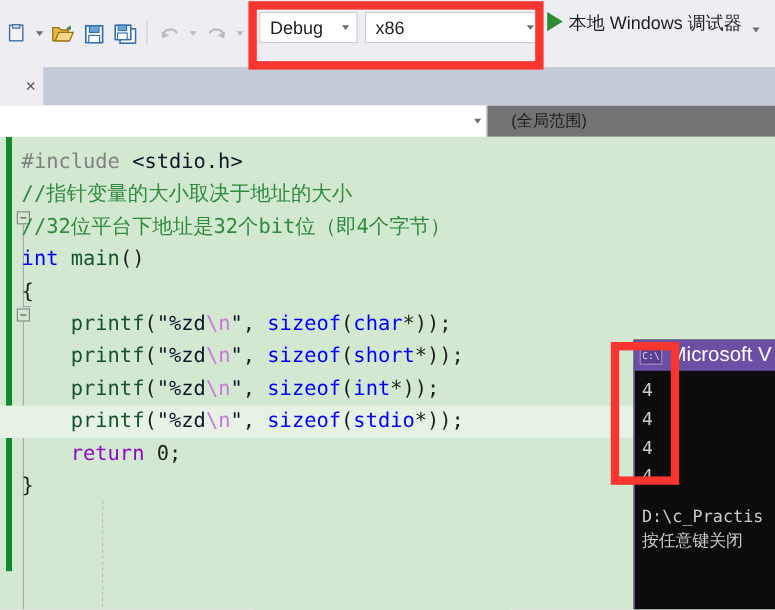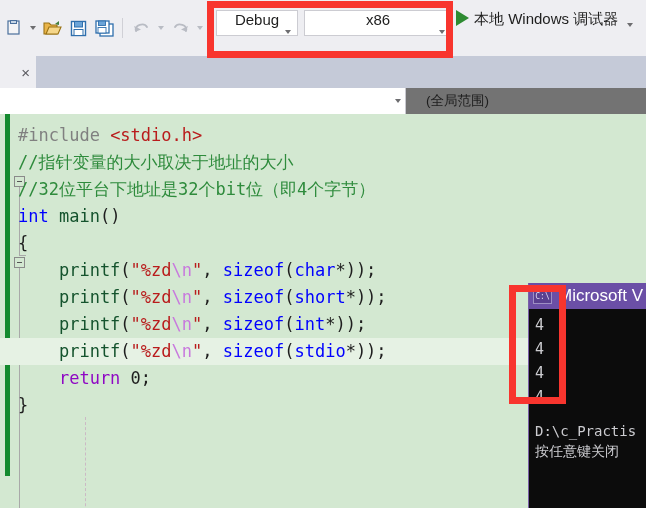--- a/index.html
+++ b/index.html
@@ -34,22 +34,22 @@
     background:#fff;border:1px solid #ccccd2;height:26px;
     display:flex;align-items:center;box-sizing:border-box;
   }
   .combo .cval{
     font-size:15px;color:#1e1e1e;padding:0 8px;white-space:nowrap;
     font-family:"Liberation Sans",sans-serif;
   }
   .combo .cbtn{
     width:18px;height:24px;display:flex;align-items:center;justify-content:center;margin-left:auto;
   }
-  #combo-config{width:82px;flex-direction:column;}
-  #combo-platform{width:148px;flex-direction:column;}
+  #combo-config{width:82px;}
+  #combo-platform{width:148px;}
 
   
   #runwrap{position:absolute;left:456px;top:10px;display:flex;align-items:flex-start;gap:5px;}
   #run-triangle{
     width:0;height:0;border-top:8px solid transparent;border-bottom:8px solid transparent;
     border-left:13px solid #2e8b32;
   }
   #run-label{font-size:15px;color:#1e1e1e;white-space:nowrap;}
 
   
@@ -88,21 +88,21 @@
   #gutter{position:absolute;left:0;top:0;width:30px;height:394px;}
 
   .code-area{position:absolute;left:0;top:8px;width:646px;}
   .cline{
     position:relative;height:27px;line-height:27px;
     font-family:"DejaVu Sans Mono","Liberation Mono",monospace;
     font-size:17px;white-space:pre;padding-left:18px;box-sizing:border-box;
   }
   .cline.hl{background:#e6f2e4;}
   .tok-pre{color:#808080;}
-  .tok-str-red{color:#b91c1c;}
+  .tok-str-red{color:#0f172a;}
   .tok-cmt{color:#2e8b3c;}
   .tok-kw{color:#0000ff;}
   .tok-type{color:#0000ff;}
   .tok-fn{color:#14532d;}
   .tok-plain{color:#1e1e1e;}
   .tok-esc{color:#c879dd;}
   .tok-ret{color:#8f08c4;}
   .tok-num{color:#1e1e1e;}
 
   

